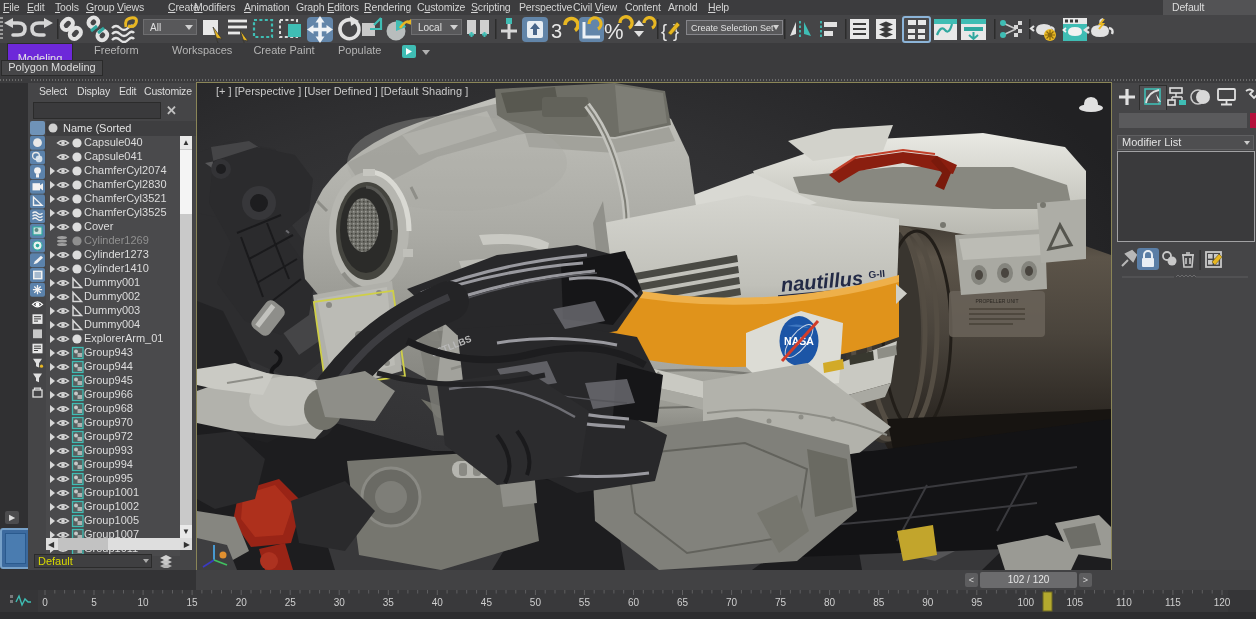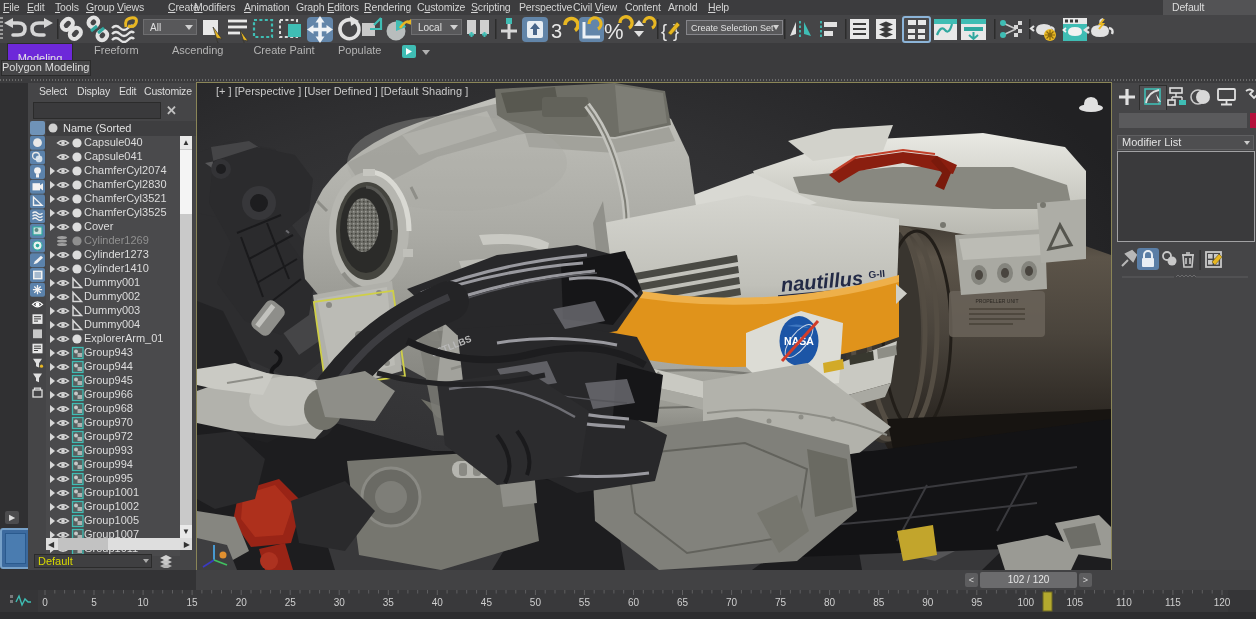--- a/index.html
+++ b/index.html
@@ -22,22 +22,22 @@
       border-left:4px solid transparent;border-right:4px solid transparent;
       border-top:5px solid #d0d0d0;}
   
   #ribbonrow{left:0;top:43px;width:1256px;height:17px;background:#3b3b3d;}
   #ribbonrow .rtab{position:absolute;top:1px;height:16px;color:#b4b4b4;white-space:nowrap;
      font-size:11px;text-align:center;}
   #modtab{left:7px;top:0px;width:66px;height:17px;background:#6d28d9;
      border:1px solid #2a2a2a;border-bottom:none;color:#e4e4e4;font-size:11px;
      text-align:center;box-sizing:border-box;padding-top:8px;}
   #polyrow{left:0;top:60px;width:1256px;height:17px;background:#3b3b3d;}
-  #polytab{position:absolute;left:1px;top:0;width:90px;height:16px;background:#464648;
-     border:1px solid #2a2a2a;color:#dcdcdc;font-size:11px;
+  #polytab{position:absolute;left:1px;top:0;width:102px;height:16px;background:#464648;
+     border:1px solid #2a2a2a;color:#dcdcdc;font-size:11px;text-align:center;
      box-sizing:border-box;}
   #dotted{left:0;top:77px;width:1256px;height:6px;background:#3b3b3d;}
   #dotted .dots{position:absolute;top:2px;height:2px;
      background-image:repeating-linear-gradient(90deg,#6a6a6a 0 1px,transparent 1px 3px);}
   
   #leftdock{left:0;top:83px;width:28px;height:487px;background:#303032;}
   #expandbtn{position:absolute;left:5px;top:428px;width:14px;height:13px;
      background:#4c4c4e;border-radius:2px;color:#ddd;font-size:8px;text-align:center;
      line-height:13px;}
   #sebtn{position:absolute;left:0px;top:445px;width:31px;height:41px;
@@ -262,21 +262,21 @@
     <path d="M1101 9 q-2 -4 2 -5" stroke="#e2e2e2" stroke-width="2.2" fill="none"></path>
     <path d="M1104 4 l-4 5 h3 l-4 5" stroke="#e8b722" stroke-width="2" fill="none"></path>
   </svg>
   <div class="dd" style="left:143px;top:4px;width:54px;height:16px;padding:2px 0 0 6px;">All<span class="arr" style="top:5px"></span></div>
   <div class="dd" style="left:411px;top:4px;width:51px;height:16px;padding:2px 0 0 6px;">Local<span class="arr" style="top:5px"></span></div>
   <div class="dd" style="left:686px;top:5px;width:97px;height:15px;padding:2px 0 0 4px;font-size:9px;border-color:#85858a;box-sizing:border-box;">Create Selection Set<span class="arr" style="top:4px;border-top-color:#d0d0d0;border-left-width:3.5px;border-right-width:3.5px;"></span></div>
   </div>
   <div class="abs" id="ribbonrow">
     <div id="modtab" class="abs">Modeling</div>
     <div class="rtab" style="left:94px;width:40px;">Freeform</div>
-    <div class="rtab" style="left:172px;width:42px;">Ascending</div>
+    <div class="rtab" style="left:172px;width:42px;">Workspaces</div>
     <div class="rtab" style="left:249px;width:70px;">Create Paint</div>
     <div class="rtab" style="left:338px;width:42px;">Populate</div>
     <svg width="34" height="15" style="position:absolute;left:402px;top:1px">
       <rect x="0" y="1" width="14" height="13" rx="2" fill="#3fbdb4"></rect>
       <path d="M4 4 L10 7.5 L4 11 Z" fill="#fff"></path>
       <path d="M20 6 l4 5 l4 -5 Z" fill="#b0b0b0"></path>
     </svg>
   </div>
   <div class="abs" id="polyrow">
       <div id="polytab">Polygon Modeling</div>

